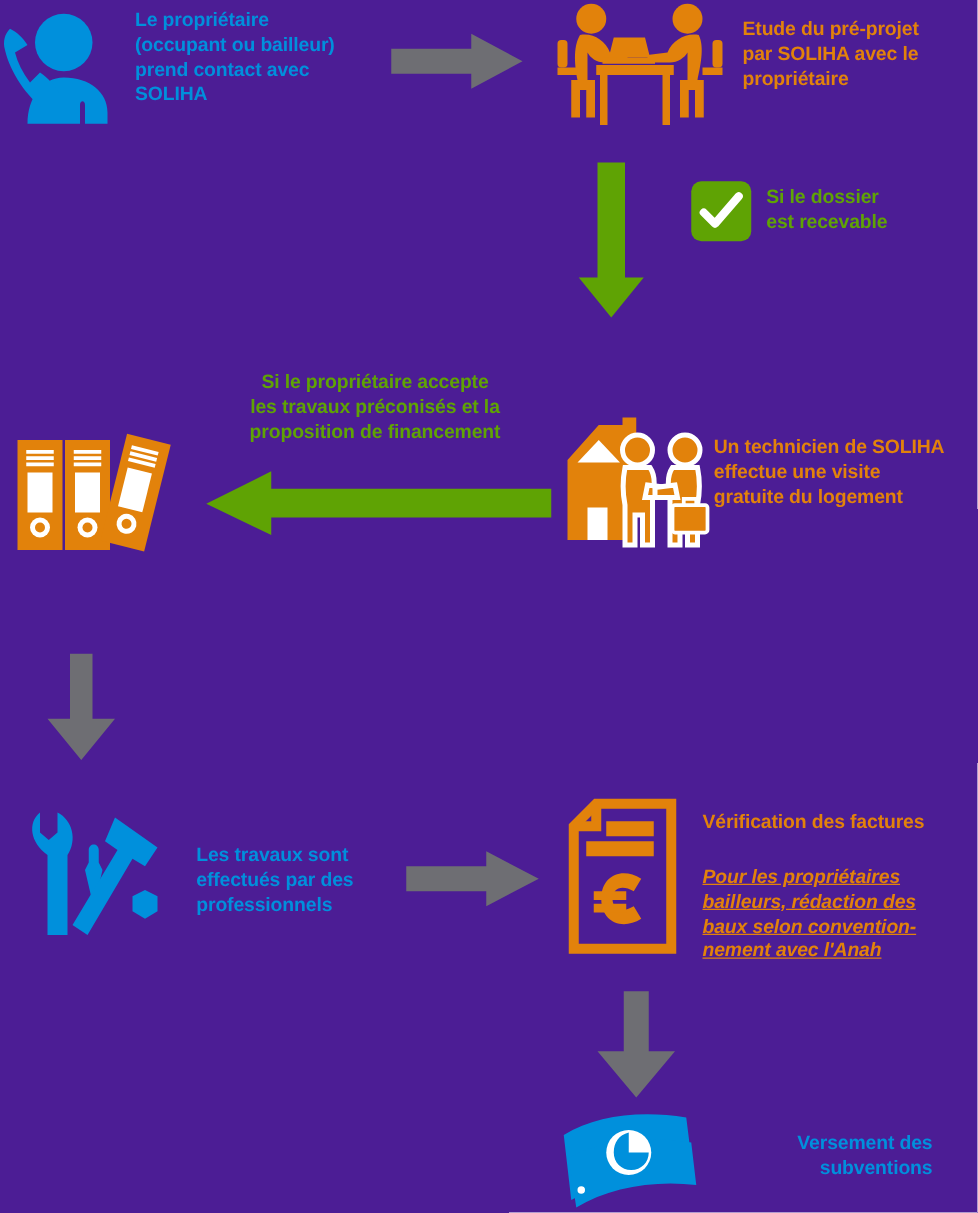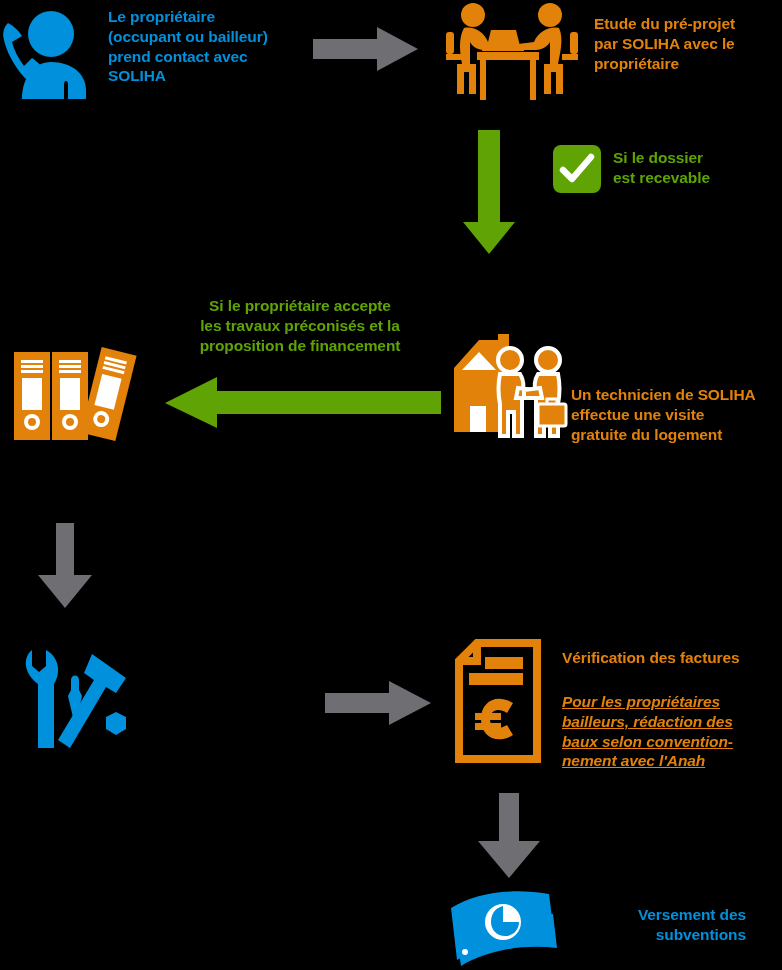--- a/index.html
+++ b/index.html
@@ -7,21 +7,21 @@
     padding: 0;
     background: #ffffff;
   }
   body {
     font-family: "Liberation Sans", sans-serif;
   }
   #canvas {
     position: relative;
     width: 782px;
     height: 970px;
-    background: #000000;
+    background: #4c1d95;
     overflow: hidden;
   }
   .abs { position: absolute; }
   .txt {
     font-weight: bold;
     line-height: 1.28;
     letter-spacing: -0.1px;
     white-space: pre-line;
   }
   .txt-blue  { color: #0090DC; }
@@ -124,21 +124,21 @@
         <path d="M88 56 L72 58 L72 66 L90 66 Z"></path>
       </g>
 
       <g fill="#E2820B" stroke="#FFFFFF" stroke-width="3">
         <rect x="86" y="72" width="28" height="22" rx="2"></rect>
         <path d="M95 72 L95 67 L105 67 L105 72" fill="none"></path>
       </g>
     </svg>
   </div>
 
-  <div class="abs txt txt-org" style="left:571px; top:348px; width:212px; font-size:15.5px;margin-top:37px;">Un technicien de SOLIHA
+  <div class="abs txt txt-org" style="left:571px; top:348px; width:212px; font-size:15.5px;">Un technicien de SOLIHA
 effectue une visite
 gratuite du logement</div>
 
   <div class="abs" style="left:163px; top:374px;">
     <svg width="278" height="56" viewBox="0 0 278 56">
       <path d="M278 17 L54 17 L54 3 L2 29 L54 54 L54 40 L278 40 Z" fill="#5FA304"></path>
     </svg>
   </div>
 
   <div class="abs" style="left:10px; top:340px; width:122px; height:110px;">
@@ -194,20 +194,23 @@
 
         <path d="M57 40 C57 34 65 34 65 40 L65 50 L68 56 L61 86 L54 56 L57 50 Z"></path>
 
         <path d="M78 14 L112 38 L102 53 L92 47 L56 108 L44 100 L80 40 L70 33 Z"></path>
 
         <path d="M92 77 L102 72 L112 77 L112 89 L102 95 L92 89 Z"></path>
       </g>
     </svg>
   </div>
 
+  <div class="abs txt txt-blue" style="left:157px; top:675px; width:160px; font-size:15.5px;">Les travaux sont
+effectués par des
+professionnels</div>
 
   <div class="abs" style="left:325px; top:679px;">
     <svg width="108" height="48" viewBox="0 0 108 48">
       <path d="M0 14 L64 14 L64 2 L106 24 L64 46 L64 34 L0 34 Z" fill="#6E6E73"></path>
     </svg>
   </div>
 
   <div class="abs" style="left:457px; top:641px; width:100px; height:122px;">
     <svg width="100" height="122" viewBox="0 0 100 122">
       <path d="M20 2 L80 2 L80 118 L2 118 L2 20 Z" fill="none" stroke="#E2820B" stroke-width="8"></path>

